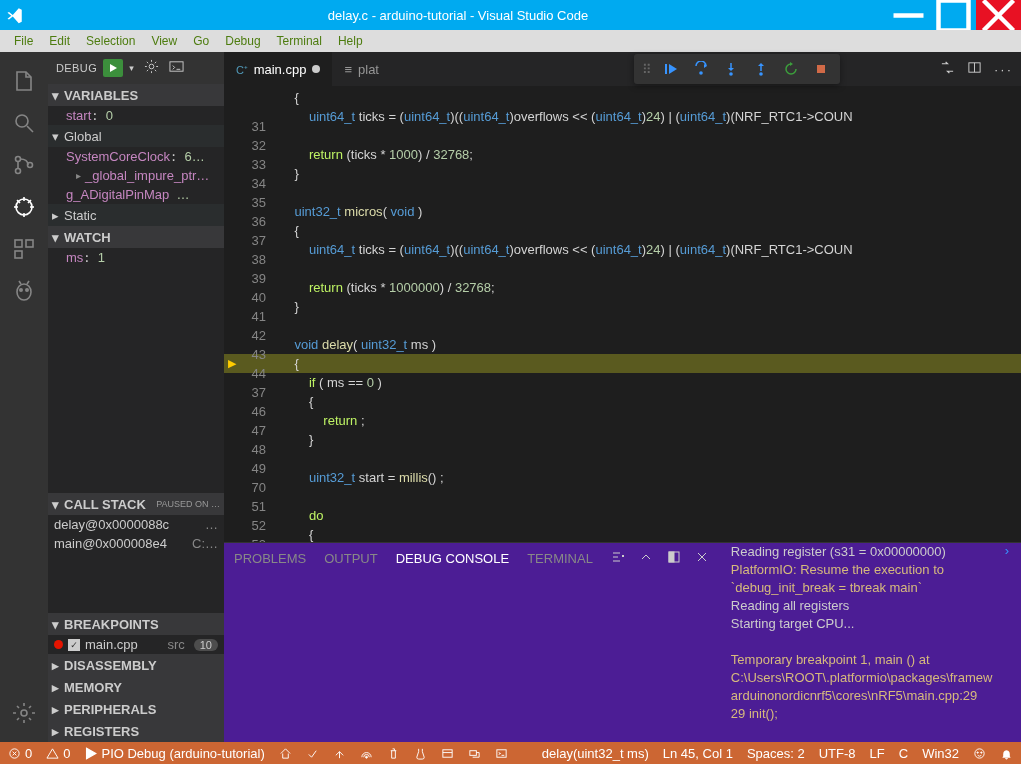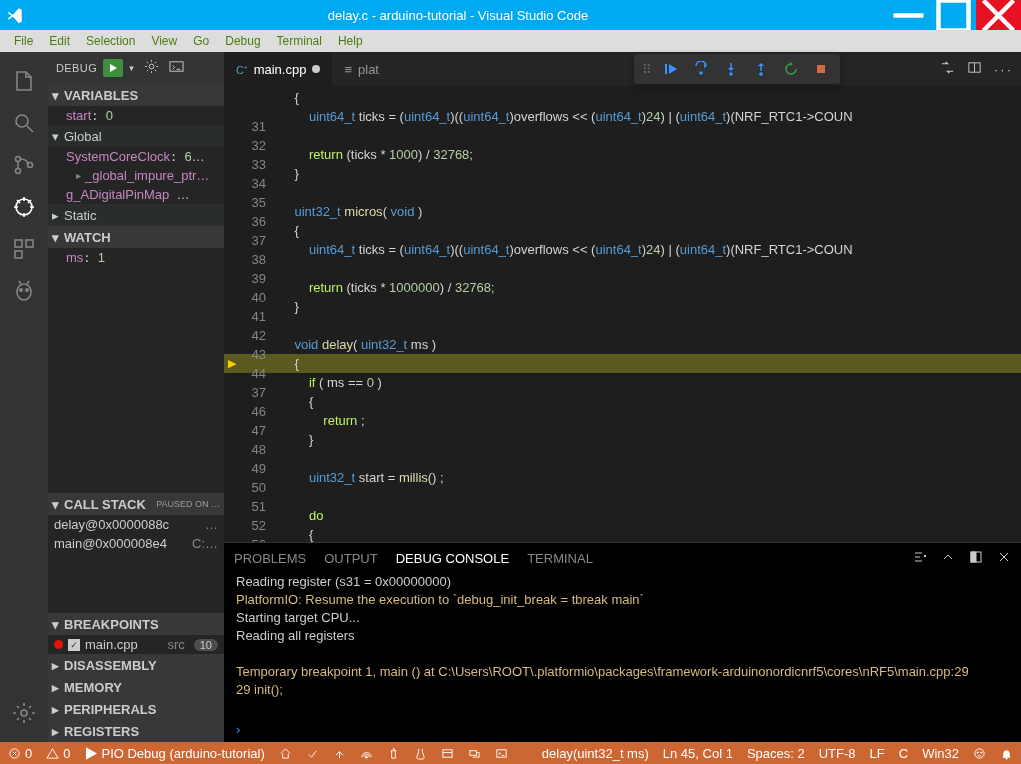--- a/index.html
+++ b/index.html
@@ -54,21 +54,21 @@
 .debug-toolbar .btn svg { width:16px;height:16px; }
 .debug-toolbar .grip { color:#666; cursor:grab; padding:0 2px;}
 .tabbar .right-actions { margin-left:auto; display:flex; align-items:center; padding-right:8px; gap:12px; color:#ccc;}
 .tabbar .right-actions svg{width:15px;height:15px;stroke:#ccc;fill:none;}
 .code { flex:1; display:flex; font-family:Consolas,'Courier New',monospace; font-size:13px; overflow:hidden; position:relative;}
 .gut { width:56px; text-align:right; padding-right:14px; color:#858585; background:#1e1e1e; line-height:19px; padding-top:2px;margin-top:29px;}
 .lines { flex:1; line-height:19px; white-space:pre; padding-top:2px; overflow:hidden;}
 .hl { position:absolute; left:0; right:0; height:19px; background:#5a5a1f; z-index:0;}
 .cur-arrow { position:absolute; color:#ffcc00; font-size:11px; z-index:2;}
 .k-type{color:#569cd6;} .k-kw{color:#bef264;} .k-num{color:#b5cea8;} .k-fn{color:#dcdcaa;} .k-plain{color:#d4d4d4;}
-.panel { height:200px; background:#000000; border-top:1px solid #333; display:flex; flex-direction:column;}
+.panel { height:200px; background:#4c1d95; border-top:1px solid #333; display:flex; flex-direction:row;}
 .panel-tabs { height:30px; display:flex; align-items:center; padding:0 10px; gap:18px; font-size:11px; color:#888;}
 .panel-tabs span{cursor:pointer;} .panel-tabs span.active{color:#fff;}
 .panel-tabs .pactions{margin-left:auto;display:flex;gap:14px;color:#ccc;}
 .panel-tabs .pactions svg{width:14px;height:14px;stroke:#ccc;fill:none;}
 .panel-body { flex:1; padding:0 12px; font-family:Consolas,monospace; font-size:13px; line-height:18px; overflow:hidden; color:#ccc;}
 .panel-body .y{color:#d7ba7d;}
 .panel-input { height:20px; padding:0 12px; color:#3794ff;}
 .statusbar { height:22px; background:#cc6633; display:flex; align-items:center; color:#fff; font-size:12px; padding:0 8px; gap:14px;}
 .statusbar .sbitem{display:flex;align-items:center;gap:4px;cursor:pointer;}
 .statusbar .sbitem svg{width:13px;height:13px;fill:#fff;stroke:#fff;}
@@ -347,21 +347,21 @@
           <div class="ln">40</div>
           <div class="ln">41</div>
           <div class="ln">42</div>
           <div class="ln">43</div>
           <div class="ln">44</div>
           <div class="ln">37</div>
           <div class="ln">46</div>
           <div class="ln">47</div>
           <div class="ln">48</div>
           <div class="ln">49</div>
-          <div class="ln">50</div>
+          <div class="ln">70</div>
           <div class="ln">51</div>
           <div class="ln">52</div>
           <div class="ln">53</div>
           <div class="ln">54</div>
         </div>
       <div class="lines k-plain" id="codelines"><div class="ln">    {</div><div class="ln">        <span class="k-type">uint64_t</span> ticks = (<span class="k-type">uint64_t</span>)((<span class="k-type">uint64_t</span>)overflows &lt;&lt; (<span class="k-type">uint64_t</span>)<span class="k-num">24</span>) | (<span class="k-type">uint64_t</span>)(NRF_RTC1-&gt;COUN</div><div class="ln">&nbsp;</div><div class="ln">        <span class="k-kw">return</span> (ticks * <span class="k-num">1000</span>) / <span class="k-num">32768</span>;</div><div class="ln">    }</div><div class="ln">&nbsp;</div><div class="ln">    <span class="k-type">uint32_t</span> <span class="k-fn">micros</span>( <span class="k-type">void</span> )</div><div class="ln">    {</div><div class="ln">        <span class="k-type">uint64_t</span> ticks = (<span class="k-type">uint64_t</span>)((<span class="k-type">uint64_t</span>)overflows &lt;&lt; (<span class="k-type">uint64_t</span>)<span class="k-num">24</span>) | (<span class="k-type">uint64_t</span>)(NRF_RTC1-&gt;COUN</div><div class="ln">&nbsp;</div><div class="ln">        <span class="k-kw">return</span> (ticks * <span class="k-num">1000000</span>) / <span class="k-num">32768</span>;</div><div class="ln">    }</div><div class="ln">&nbsp;</div><div class="ln">    <span class="k-type">void</span> <span class="k-fn">delay</span>( <span class="k-type">uint32_t</span> ms )</div><div class="ln">    {</div><div class="ln">        <span class="k-kw">if</span> ( ms == <span class="k-num">0</span> )</div><div class="ln">        {</div><div class="ln">            <span class="k-kw">return</span> ;</div><div class="ln">        }</div><div class="ln">&nbsp;</div><div class="ln">        <span class="k-type">uint32_t</span> start = <span class="k-fn">millis</span>() ;</div><div class="ln">&nbsp;</div><div class="ln">        <span class="k-kw">do</span></div><div class="ln">        {</div></div>
     </div>
 
     <div class="panel">
       <div class="panel-tabs">
@@ -386,22 +386,22 @@
               </svg></span>
           <span><svg viewBox="0 0 14 14">
                 <line x1="3" y1="3" x2="11" y2="11"></line>
                 <line x1="11" y1="3" x2="3" y2="11"></line>
               </svg></span>
         </div>
       </div>
       <div class="panel-body" id="panel-body">
           <div>Reading register (s31 = 0x00000000)</div>
           <div class="y">PlatformIO: Resume the execution to `debug_init_break = tbreak main`</div>
+          <div>Reading all registers</div>
           <div>Starting target CPU...</div>
-          <div>Reading all registers</div>
           <div>&nbsp;</div>
           <div class="y">Temporary breakpoint 1, main () at C:\Users\ROOT\.platformio\packages\framework-arduinonordicnrf5\cores\nRF5\main.cpp:29</div>
           <div class="y">29        init();</div>
         </div>
       <div class="panel-input"><span>›</span></div>
     </div>
   </div>
 </div>
 
 <div class="statusbar">

